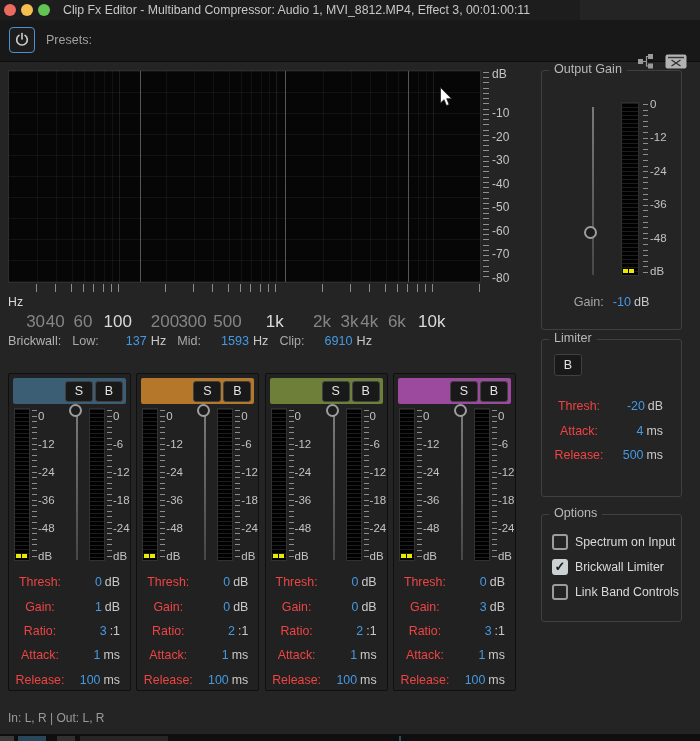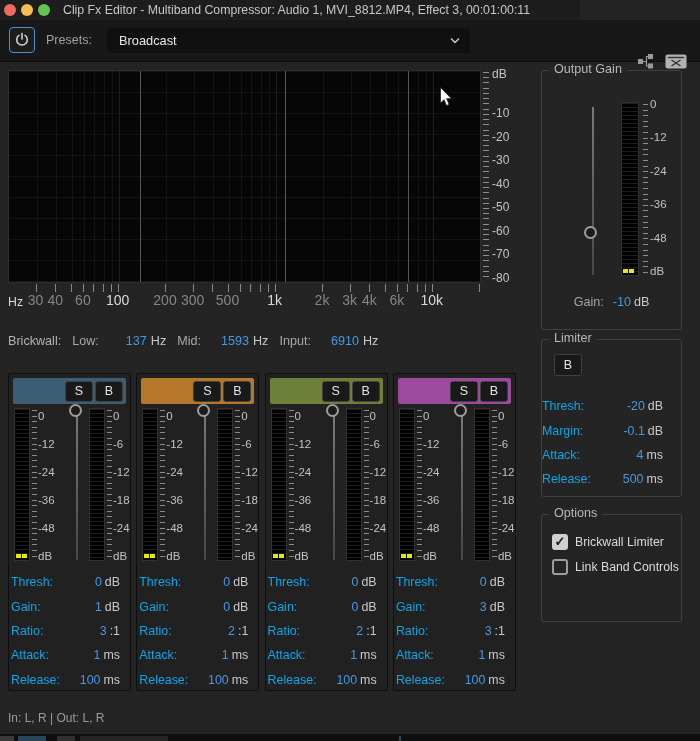--- a/index.html
+++ b/index.html
@@ -26,21 +26,21 @@
   #spectrum{position:absolute;left:8px;top:70px;width:473px;height:213px;background-color:#060606;border:1px solid #2e2e2e;background-image:repeating-linear-gradient(to bottom,rgba(255,255,255,.05) 0 1px,transparent 1px 21px);overflow:hidden}
   .vgrid{position:absolute;top:0;bottom:0;width:1px;background:rgba(255,255,255,.05)}
   .vgrid.major{background:rgba(255,255,255,.09)}
   .xline{position:absolute;top:0;bottom:0;width:1px;background:#565656}
   #cursor{position:absolute;left:430px;top:16px}
   #db-ruler{position:absolute;left:483px;top:72px;width:6px;height:209px;background:repeating-linear-gradient(to bottom,#8f8f8f 0 1px,transparent 1px 5.23px)}
   #db-labels{position:absolute;left:492px;top:70px;width:30px;height:213px}
   .dblabel{position:absolute;left:0;transform:translateY(-50%);font-size:12px;color:#c4c4c4;white-space:nowrap}
   #freq-axis{position:absolute;left:8px;top:284px;width:473px;height:30px}
   .ftick{position:absolute;top:0;width:1px;height:8px;background:#8a8a8a}
-  .flabel{position:absolute;top:8px;transform:translateX(-50%);font-size:14px;color:#858585;white-space:nowrap}
+  .flabel{position:absolute;top:28px;transform:translateX(-50%);font-size:17px;color:#858585;white-space:nowrap}
   .flabel.bright{color:#dadada}
   #hz-label{position:absolute;left:0;top:11px;font-size:12.3px;color:#dadada}
 
   
   #crossover{position:absolute;left:8px;top:331px;height:20px;display:flex;align-items:center;font-size:12.6px}
   .xl{color:#b3b3b3}
   .xf{color:#a8a8a8;margin-left:11px}
   .xn{width:48px;text-align:right}
   .xu{color:#c9c9c9;margin-left:4px}
 
@@ -49,21 +49,21 @@
   .sbtn{background:#191919;border:1px solid #404040;border-radius:3px;color:#e4e4e4;font-size:12.5px;display:flex;align-items:center;justify-content:center}
   .meter{position:absolute;width:16px;background-color:#010101;border:1px solid #313131;background-image:repeating-linear-gradient(to bottom,#1d1d1d 0 1px,transparent 1px 4px)}
   .peak{position:absolute;bottom:2px;width:5px;height:4px;background:var(--peak,#e8e800)}
   .pk1{left:1px}.pk2{left:7px}
   .ticks{position:absolute;width:5px;background:repeating-linear-gradient(to bottom,#8c8c8c 0 1px,transparent 1px 5.6px)}
   .scol{position:absolute}
   .mlabel{position:absolute;left:0;transform:translateY(-50%);font-size:11.5px;color:#c2c2c2;white-space:nowrap}
   .strack{position:absolute;width:2px;background:linear-gradient(#7a7a7a,#474747)}
   .sknob{position:absolute;width:13px;height:13px;border:2.5px solid #9d9d9d;border-radius:50%;background:#1c1c1c}
   .prow{display:flex;align-items:center;height:24.4px;font-size:12.4px}
-  .plabel{width:58px;text-align:left;color:#0ea5e9}
+  .plabel{width:58px;text-align:center;color:#ef4444}
   .pval{flex:1;text-align:right;padding-right:7px}
   .unit{color:#c9c9c9;margin-left:3px}
 
   
   #bands{position:absolute;left:8px;top:373px;width:516px;height:318px}
   .bpanel{position:absolute;top:0;width:123px;height:318px;background:#212121;border:1px solid #0f0f0f;border-radius:2px}
   .bhead{position:absolute;left:4px;top:4px;right:4px;height:26px;border-radius:2px}
   .bhead .sbtn{position:absolute;top:2.5px;width:28px;height:21px}
   .pos-s{right:33px}.pos-b{right:3px}
   .lmeter{left:5px;top:34px;height:153px}
@@ -121,26 +121,20 @@
 </div>
 
 <div id="toolbar">
   <div id="powerbtn">
     <svg width="16" height="16" viewBox="0 0 16 16">
       <path d="M8 1.5 V7" stroke="#cfcfcf" stroke-width="1.6" fill="none" stroke-linecap="round"></path>
       <path d="M5 3.4 A5.3 5.3 0 1 0 11 3.4" stroke="#cfcfcf" stroke-width="1.6" fill="none" stroke-linecap="round"></path>
     </svg>
   </div>
   <span id="presets-label">Presets:</span>
-  <div id="preset-select">
-    <span id="preset-value">Broadcast</span>
-    <svg id="preset-chevron" width="12" height="8" viewBox="0 0 12 8">
-      <path d="M2 1.5 L6 5.5 L10 1.5" stroke="#c9c9c9" stroke-width="1.5" fill="none"></path>
-    </svg>
-  </div>
   <div id="routing-btn">
     <svg width="22" height="17" viewBox="0 0 22 17">
       <rect x="13" y="1" width="5" height="5" fill="#9a9a9a"></rect>
       <rect x="13" y="10.5" width="5" height="5" fill="#9a9a9a"></rect>
       <rect x="3" y="6" width="5" height="5" fill="#9a9a9a"></rect>
       <path d="M8 8.5 h3.5 v-5 h2 M11.5 8.5 v4.5 h2" stroke="#9a9a9a" stroke-width="1.2" fill="none"></path>
     </svg>
   </div>
   <div id="closefx-btn">
     <svg width="24" height="17" viewBox="0 0 24 17">
@@ -243,21 +237,21 @@
   </div>
 
 <div id="crossover">
   <span class="xl">Brickwall:</span>
   <span class="xf">Low:</span>
   <span class="xn">137</span>
   <span class="xu">Hz</span>
   <span class="xf">Mid:</span>
   <span class="xn">1593</span>
   <span class="xu">Hz</span>
-  <span class="xf">Input:</span>
+  <span class="xf">Clip:</span>
   <span class="xn">6910</span>
   <span class="xu">Hz</span>
 </div>
 
 <div id="bands">
     <div class="bpanel" style="left: 0px;">
       <div class="bhead" style="background: rgb(60, 94, 116);">
         <div class="sbtn pos-s">S</div>
         <div class="sbtn pos-b">B</div>
       </div>
@@ -496,37 +490,37 @@
 
 <div class="group" id="lim-group">
   <span class="gtitle">Limiter</span>
   <div class="sbtn" id="lim-b">B</div>
   <div id="lim-rows">
       <div class="prow lim">
         <span class="plabel">Thresh:</span>
         <span class="pval"><span class="num">-20</span><span class="unit">dB</span></span>
       </div>
       <div class="prow lim">
-        <span class="plabel">Margin:</span>
-        <span class="pval"><span class="num">-0.1</span><span class="unit">dB</span></span>
-      </div>
-      <div class="prow lim">
         <span class="plabel">Attack:</span>
         <span class="pval"><span class="num">4</span><span class="unit">ms</span></span>
       </div>
       <div class="prow lim">
         <span class="plabel">Release:</span>
         <span class="pval"><span class="num">500</span><span class="unit">ms</span></span>
       </div>
     </div>
 </div>
 
 <div class="group" id="opt-group">
   <span class="gtitle">Options</span>
   <div id="opt-rows">
+      <div class="opt">
+        <div class="cb"></div>
+        <span class="optlabel">Spectrum on Input</span>
+      </div>
       <div class="opt">
         <div class="cb checked">✓</div>
         <span class="optlabel">Brickwall Limiter</span>
       </div>
       <div class="opt">
         <div class="cb"></div>
         <span class="optlabel">Link Band Controls</span>
       </div>
     </div>
 </div>

